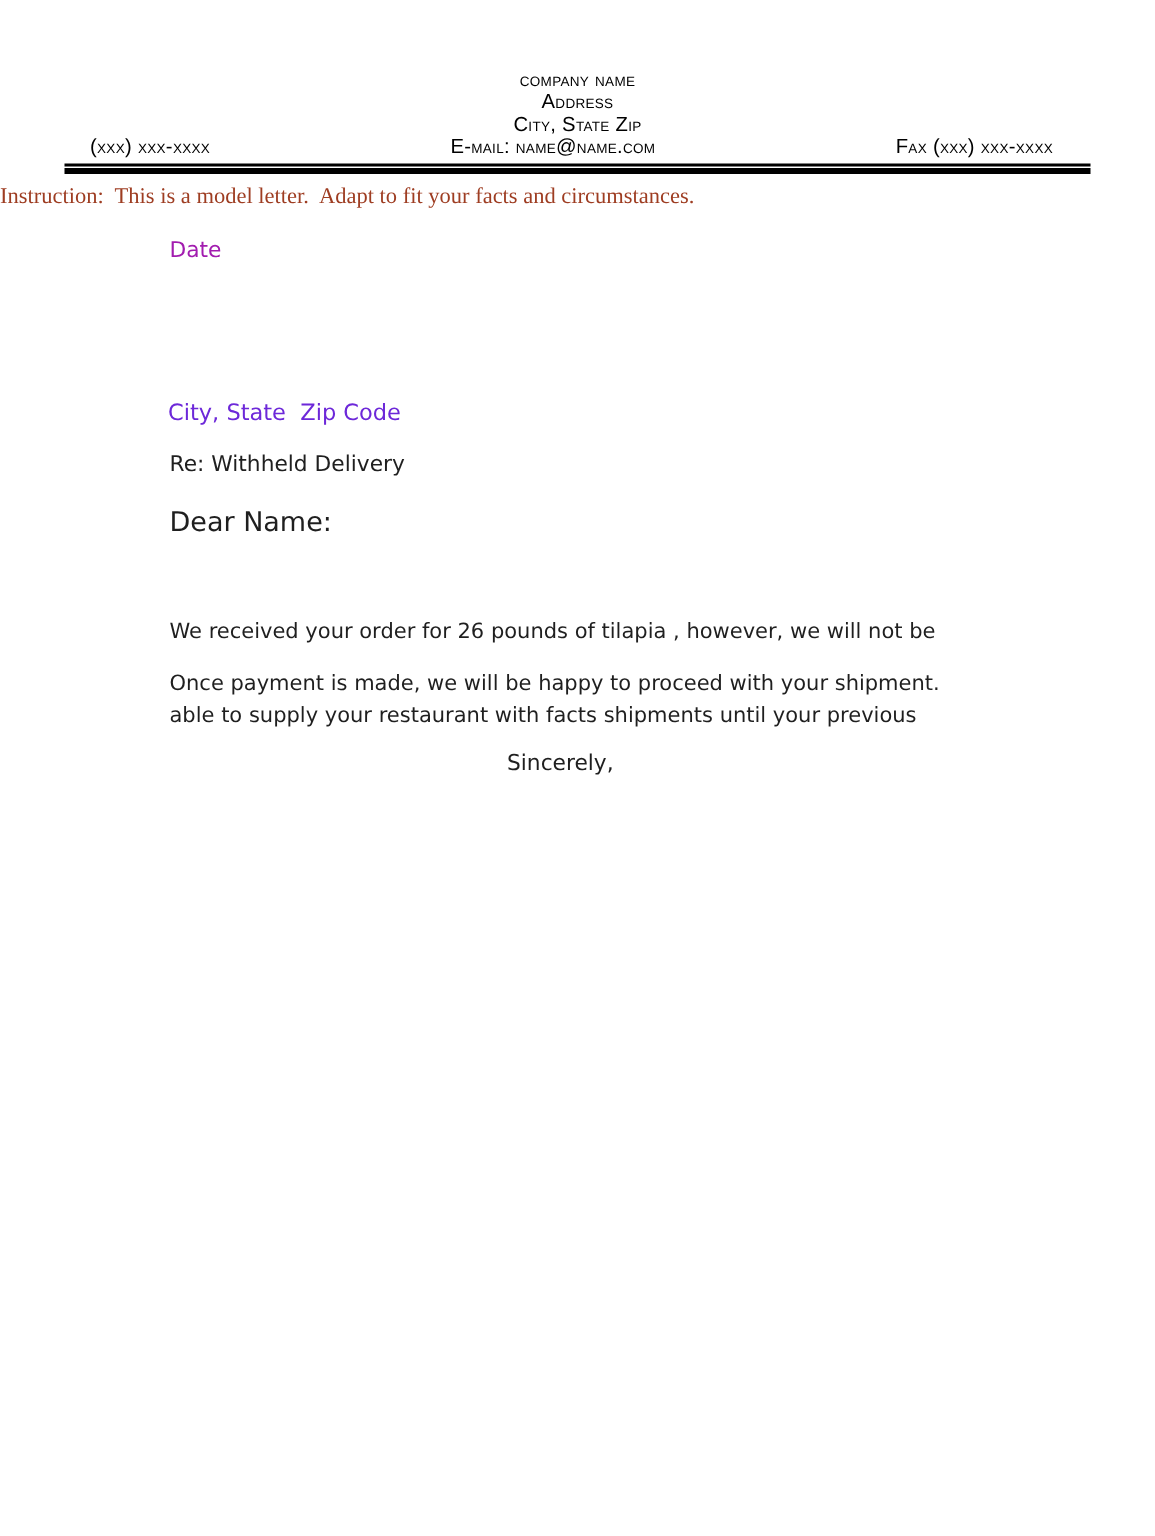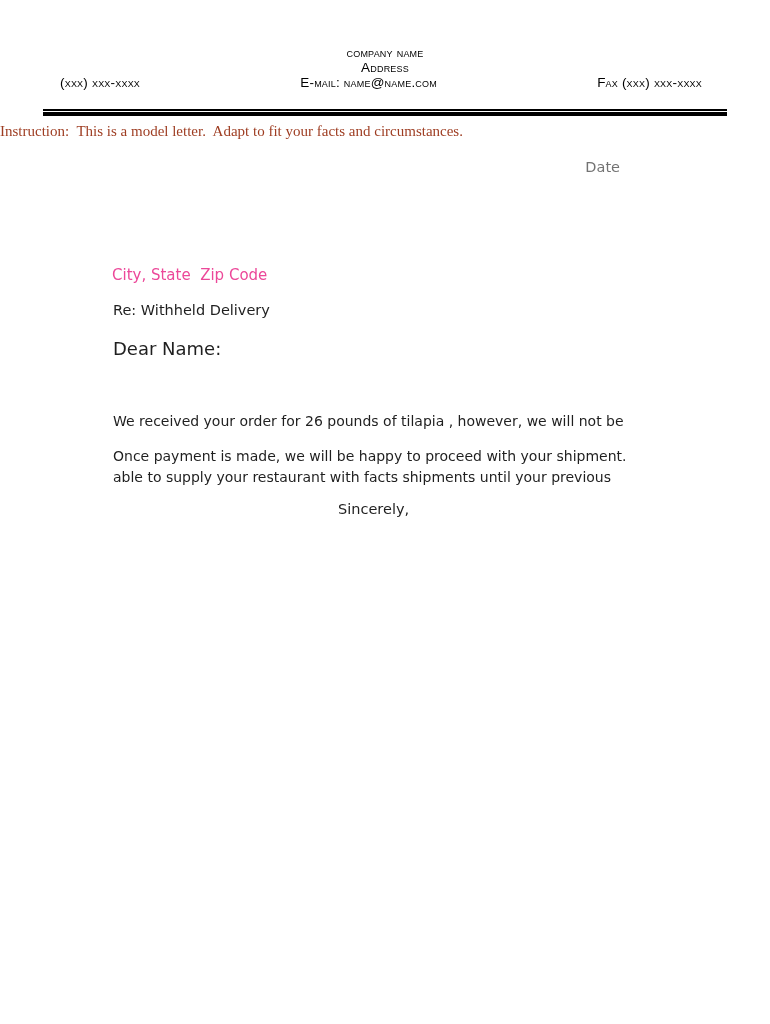--- a/index.html
+++ b/index.html
@@ -65,39 +65,39 @@
     font-size: 15px;
     white-space: pre-wrap;
   }
 
   
   .date-line {
     position: absolute;
     top: 159px;
     left: 113px;
     width: 507px;
-    text-align: right;
+    text-align: left;
     font-size: 14.5px;
-    color: #737373;
+    color: #a21caf;
   }
   .recipient-block {
     position: absolute;
     top: 214px;
     left: 113px;
     font-family: "Liberation Serif", serif;
     font-size: 13.5px;
     line-height: 18px;
     color: #000000;
   }
   .recipient-city {
     position: absolute;
     top: 266px;
     left: 112px;
     font-size: 15px;
-    color: #ec4899;
+    color: #6d28d9;
     white-space: pre-wrap;
   }
   .subject-line {
     position: absolute;
     top: 302px;
     left: 113px;
     font-size: 14.5px;
   }
   .salutation {
     position: absolute;
@@ -131,20 +131,21 @@
   }
 </style>
 </head>
 <body>
 
 <div class="page">
 
   <div class="letterhead">
     <div class="lh-line">company name</div>
     <div class="lh-line">Address</div>
+    <div class="lh-line">City, State Zip</div>
     <div class="contact-row">
       <span class="phone">(xxx) xxx-xxxx</span>
       <span class="email">E-mail: name@name.com</span>
       <span class="fax">Fax (xxx) xxx-xxxx</span>
     </div>
   </div>
 
   <div class="header-rule"></div>
 
   <div class="instruction" id="instruction" style="color: rgb(158, 61, 34);">Instruction:  This is a model letter.  Adapt to fit your facts and circumstances.</div>

